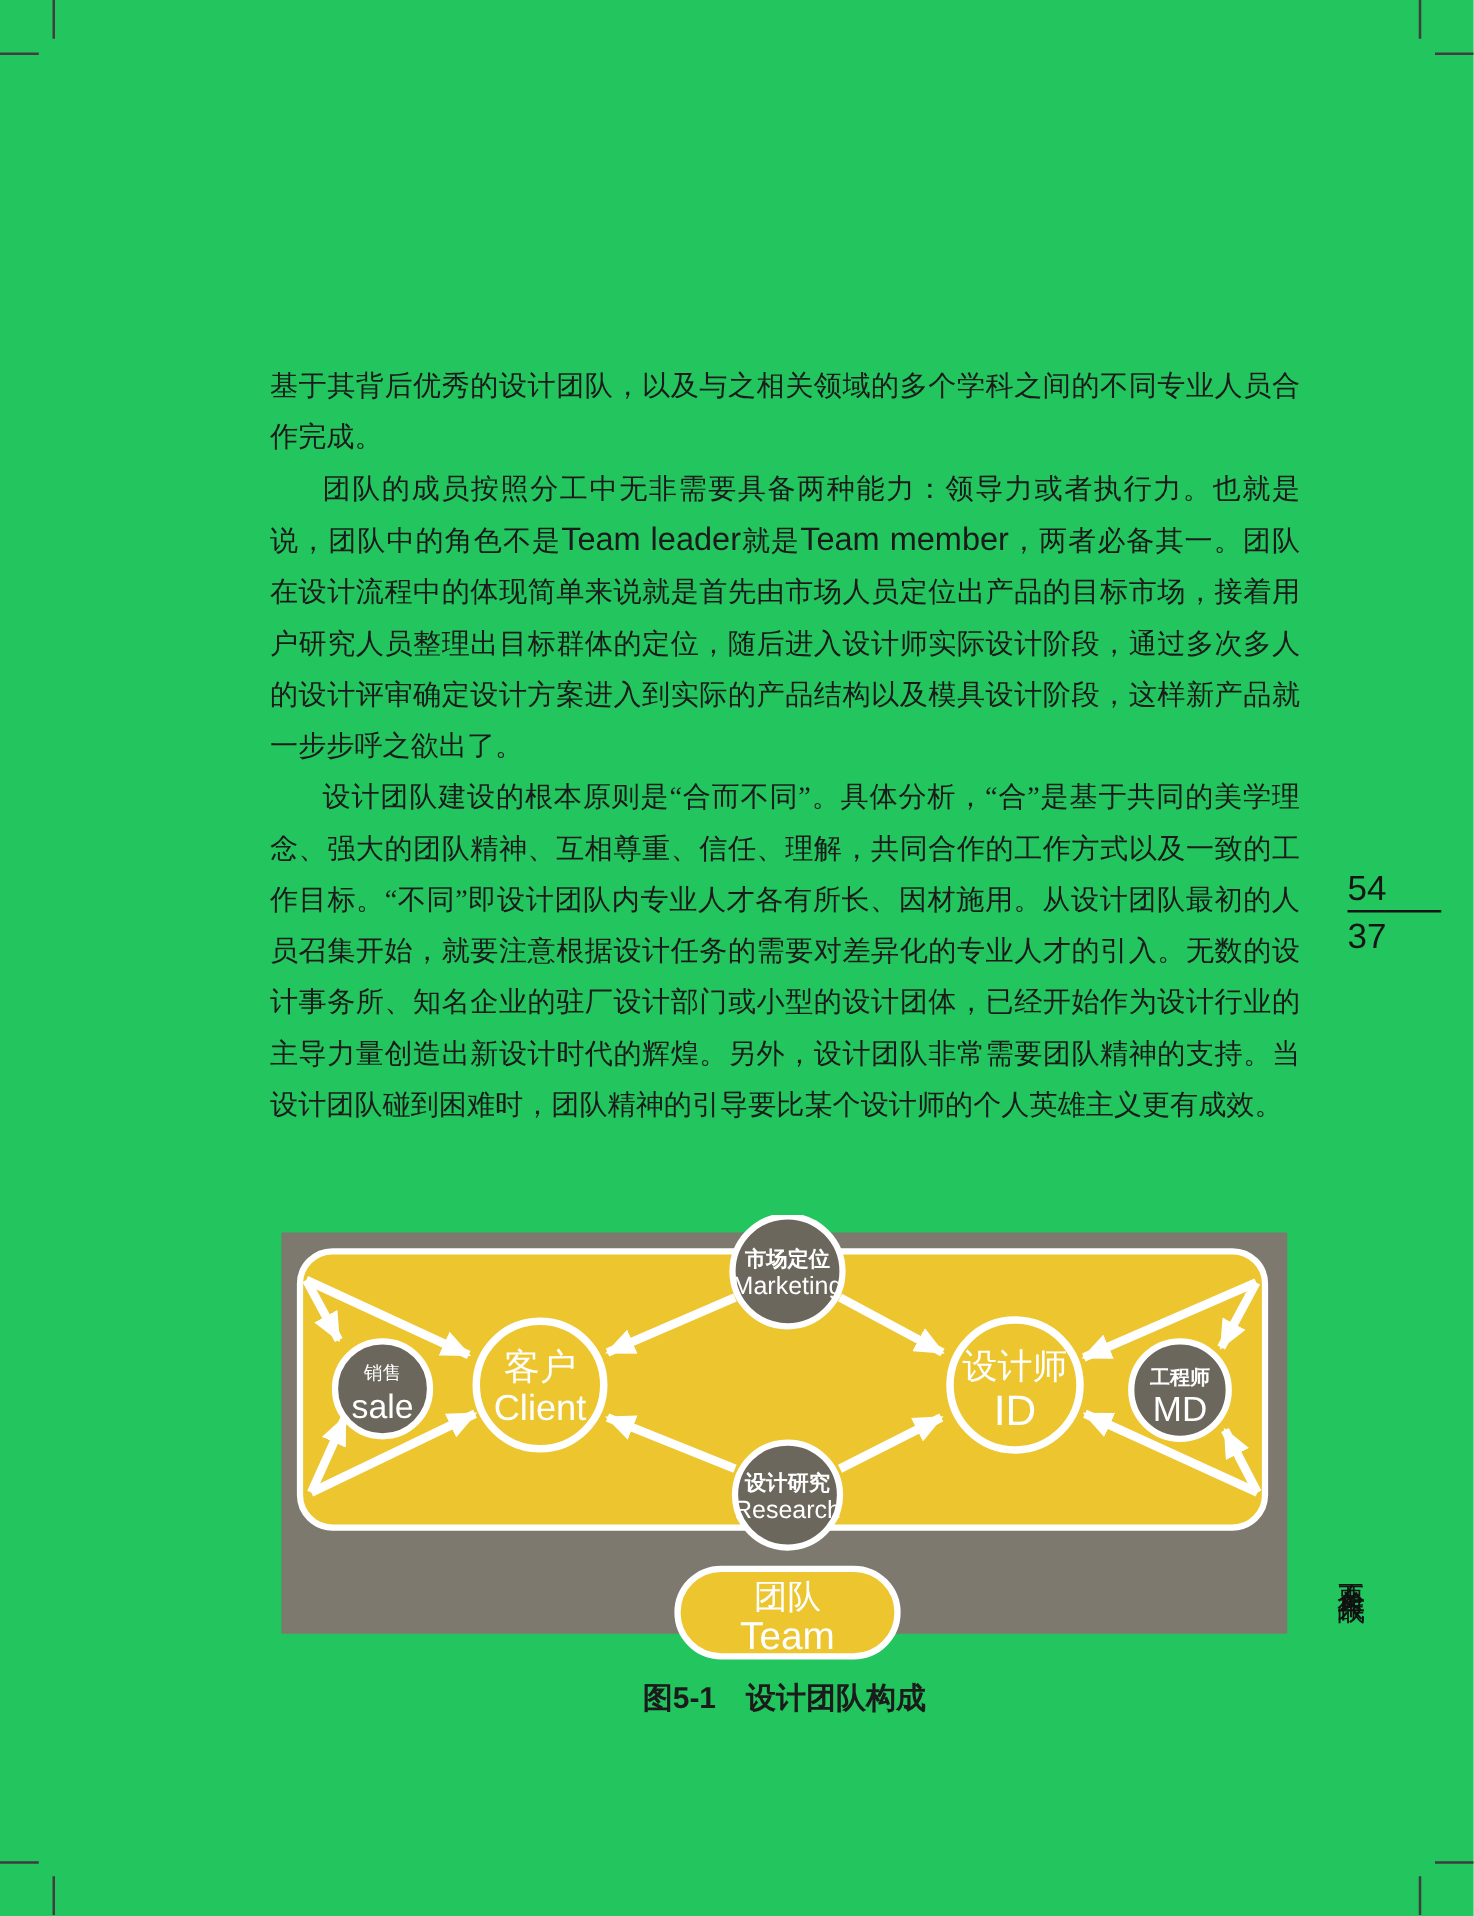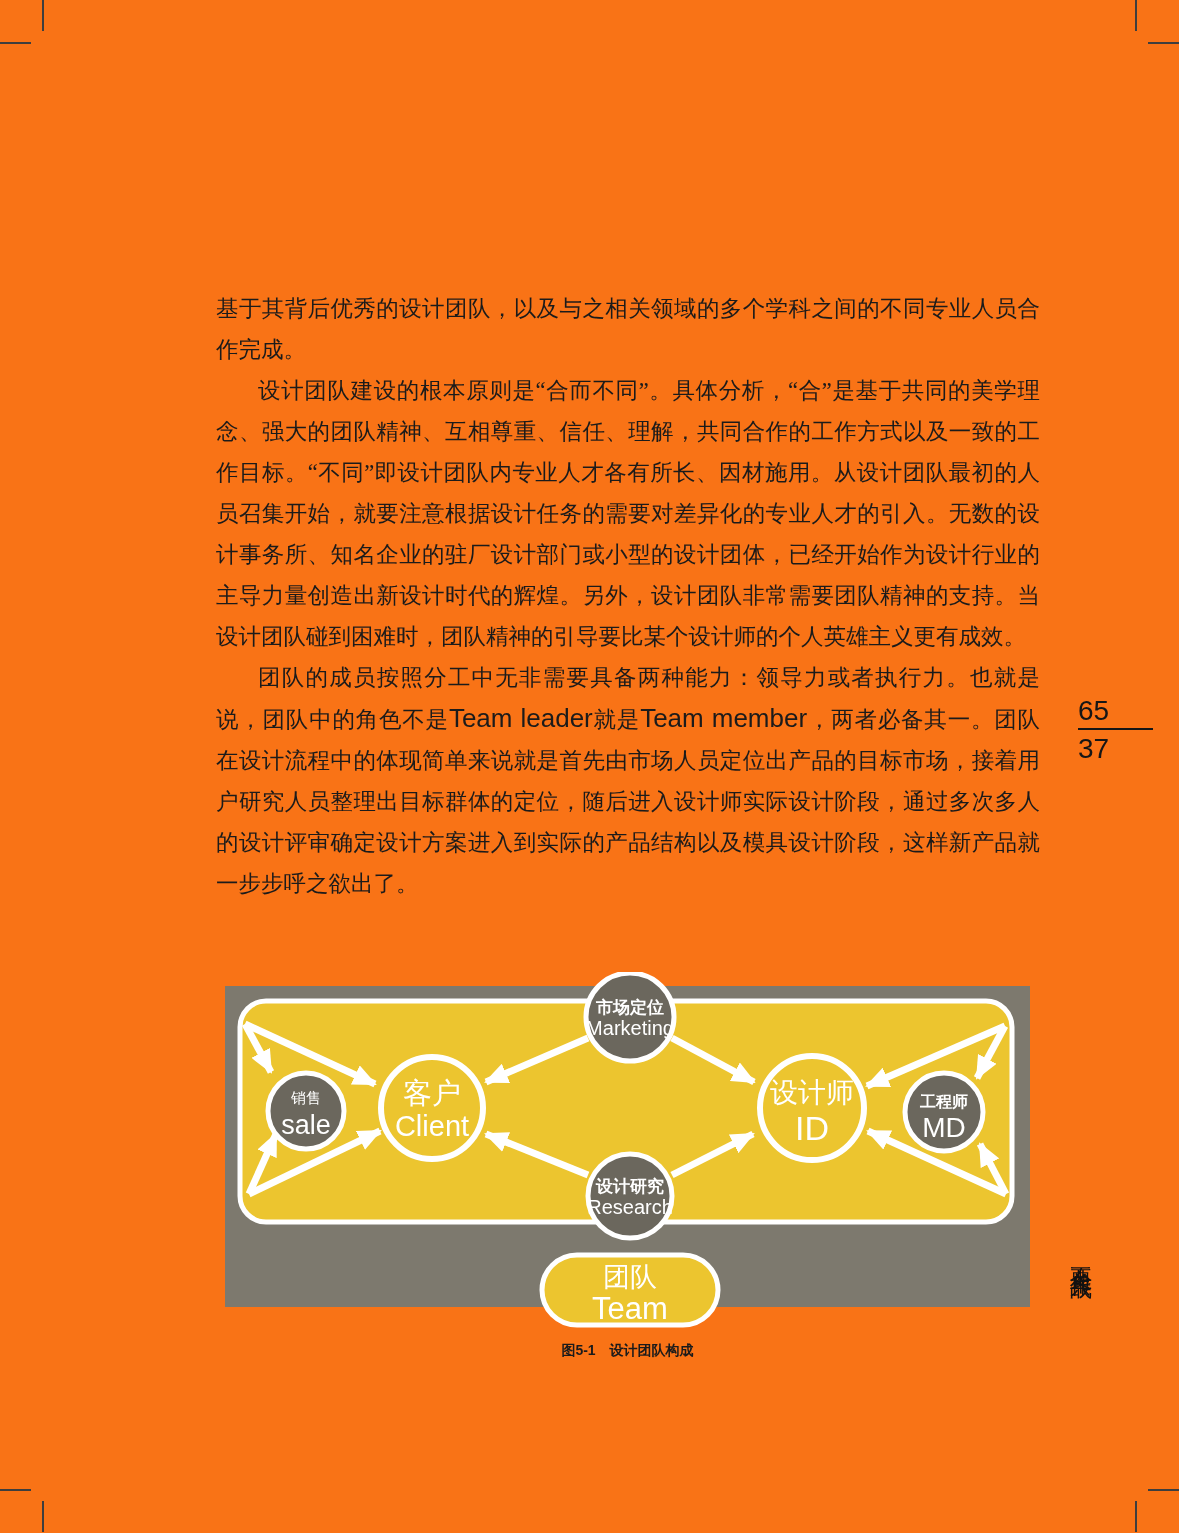--- a/index.html
+++ b/index.html
@@ -1,16 +1,16 @@
 <!DOCTYPE html>
 <html><head>
 <meta charset="utf-8">
 <style>
   html,body{margin:0;padding:0;background:#fff;}
-  .page{position:relative;width:1179px;height:1533px;background:#f97316;overflow:hidden;
+  .page{position:relative;width:1179px;height:1533px;background:#22c55e;overflow:hidden;
         font-family:"Liberation Serif","DejaVu Serif",serif;color:#1b1b1b;}
   
   .cm{position:absolute;background:#3e3e3e;}
   .cm-v{width:2px;height:31px;}
   .cm-h{width:31px;height:2px;}
   
   .body-text{position:absolute;left:216px;top:288px;width:824px;
              font-size:22.5px;line-height:41px;text-align:justify;text-justify:inter-ideograph;}
   .body-text p{margin:0;}
   .para{text-indent:42px;}
@@ -19,46 +19,46 @@
   
   .pagenum{position:absolute;left:1078px;top:694px;width:75px;
            font-family:"Liberation Sans","DejaVu Sans",sans-serif;font-size:28px;color:#161616;}
   .pagenum .num{line-height:33px;}
   .pagenum-rule{width:75px;border-top:2px solid #161616;margin:1px 0 2px 0;}
   
   .figure{position:absolute;left:225px;top:972px;}
   .figure text{font-family:"Liberation Sans","DejaVu Sans",sans-serif;fill:#ffffff;}
   .caption{position:absolute;left:225px;top:1342px;width:805px;text-align:center;
            font-family:"Liberation Sans","DejaVu Sans",sans-serif;font-weight:bold;
-           font-size:14px;color:#1b1b1b;}
+           font-size:24px;color:#1b1b1b;}
   .side-title{position:absolute;left:1066px;top:1250px;height:160px;
               writing-mode:vertical-rl;font-size:22px;letter-spacing:2px;color:#111;}
 </style>
 </head>
 <body>
 
 <div class="page">
 
   <div class="cm cm-v" style="left:42px;top:0;"></div>
   <div class="cm cm-h" style="left:0;top:42px;"></div>
   <div class="cm cm-v" style="left:1135px;top:0;"></div>
   <div class="cm cm-h" style="left:1148px;top:42px;"></div>
   <div class="cm cm-h" style="left:0;top:1489px;"></div>
   <div class="cm cm-v" style="left:42px;top:1501px;"></div>
   <div class="cm cm-h" style="left:1148px;top:1489px;"></div>
   <div class="cm cm-v" style="left:1135px;top:1501px;"></div>
 
   <div class="body-text">
     <p class="para no-indent">基于其背后优秀的设计团队，以及与之相关领域的多个学科之间的不同专业人员合作完成。</p>
+    <p class="para"><span>团队的成员按照分工中无非需要具备两种能力：领导力或者执行力。也就是说，团队中的角色不是</span><span class="latin">Team leader</span><span>就是</span><span class="latin">Team member</span><span>，两者必备其一。团队在设计流程中的体现简单来说就是首先由市场人员定位出产品的目标市场，接着用户研究人员整理出目标群体的定位，随后进入设计师实际设计阶段，通过多次多人的设计评审确定设计方案进入到实际的产品结构以及模具设计阶段，这样新产品就一步步呼之欲出了。</span></p>
     <p class="para">设计团队建设的根本原则是“合而不同”。具体分析，“合”是基于共同的美学理念、强大的团队精神、互相尊重、信任、理解，共同合作的工作方式以及一致的工作目标。“不同”即设计团队内专业人才各有所长、因材施用。从设计团队最初的人员召集开始，就要注意根据设计任务的需要对差异化的专业人才的引入。无数的设计事务所、知名企业的驻厂设计部门或小型的设计团体，已经开始作为设计行业的主导力量创造出新设计时代的辉煌。另外，设计团队非常需要团队精神的支持。当设计团队碰到困难时，团队精神的引导要比某个设计师的个人英雄主义更有成效。</p>
-    <p class="para"><span>团队的成员按照分工中无非需要具备两种能力：领导力或者执行力。也就是说，团队中的角色不是</span><span class="latin">Team leader</span><span>就是</span><span class="latin">Team member</span><span>，两者必备其一。团队在设计流程中的体现简单来说就是首先由市场人员定位出产品的目标市场，接着用户研究人员整理出目标群体的定位，随后进入设计师实际设计阶段，通过多次多人的设计评审确定设计方案进入到实际的产品结构以及模具设计阶段，这样新产品就一步步呼之欲出了。</span></p>
   </div>
 
   <div class="pagenum">
-    <div class="num">65</div>
+    <div class="num">54</div>
     <div class="pagenum-rule"></div>
     <div class="num">37</div>
   </div>
 
   <svg class="figure" width="805" height="368" viewBox="0 0 805 368">
     <defs>
       <marker id="ah" markerWidth="3.4" markerHeight="3" refX="3.1" refY="1.5" orient="auto">
         <path d="M0,0 L3.4,1.5 L0,3 Z" fill="#FFFFFF"></path>
       </marker>
     </defs>

